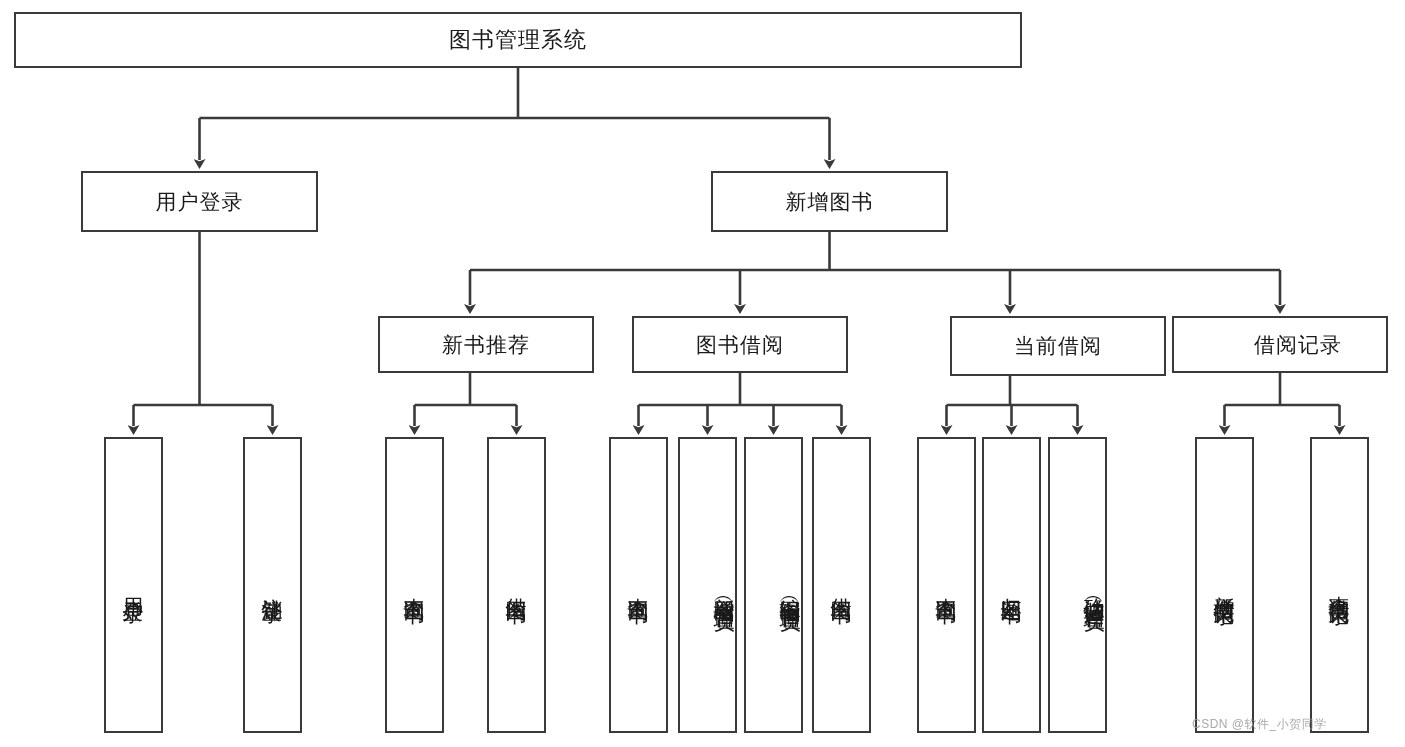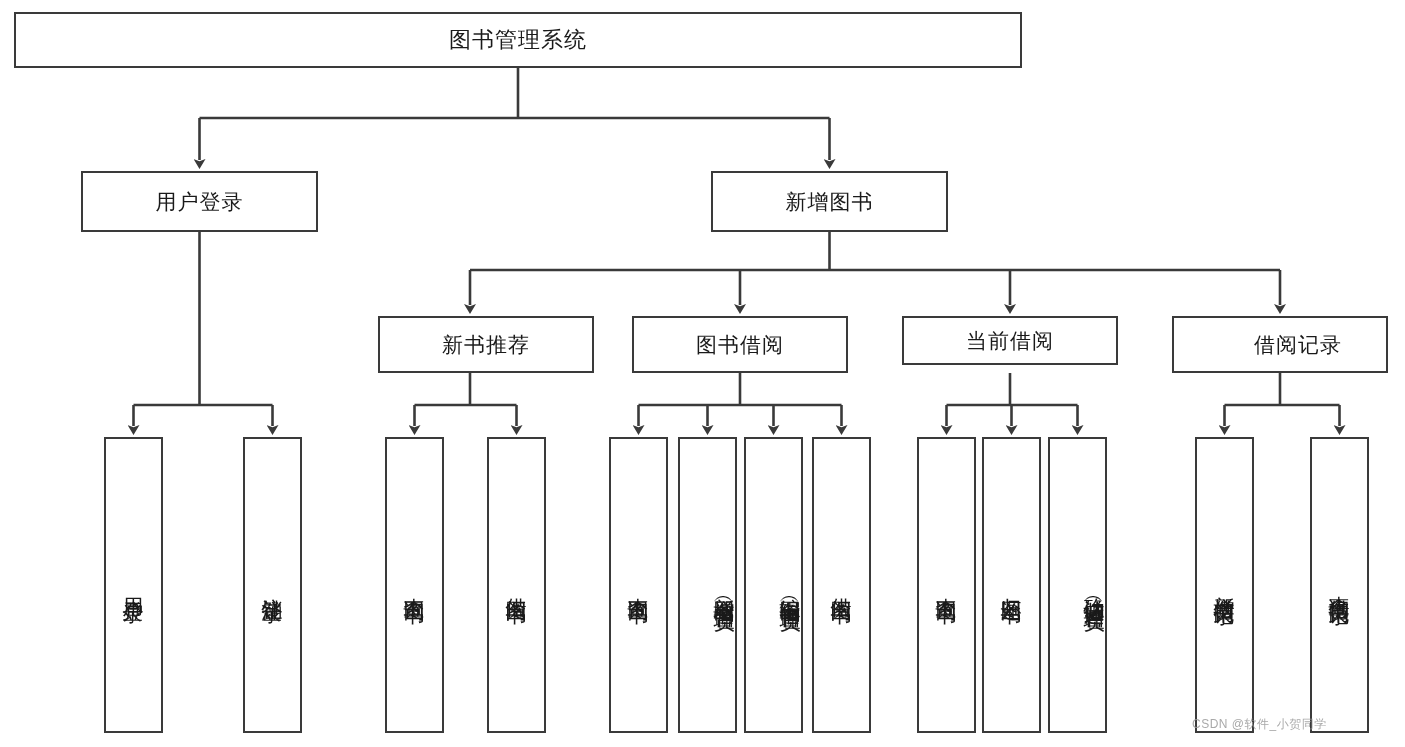--- a/index.html
+++ b/index.html
@@ -100,21 +100,21 @@
       </div>
       <div class="node horiz" style="left: 711px; top: 171px; width: 237px; height: 61px;">
         <span class="label">新增图书</span>
       </div>
       <div class="node horiz" style="left: 360px; top: 316px; width: 216px; height: 57px; margin-left: 18px;">
         <span class="label">新书推荐</span>
       </div>
       <div class="node horiz" style="left: 632px; top: 316px; width: 216px; height: 57px;">
         <span class="label">图书借阅</span>
       </div>
-      <div class="node horiz" style="left: 902px; top: 316px; width: 216px; height: 49px;">
+      <div class="node horiz" style="left: 950px; top: 316px; width: 216px; height: 60px;">
         <span class="label">当前借阅</span>
       </div>
       <div class="node horiz" style="left: 1172px; top: 316px; width: 216px; height: 57px; padding-left: 36px;">
         <span class="label">借阅记录</span>
       </div>
       <div class="node vert mid" style="left: 104px; top: 437px; width: 59px; height: 296px;">
         <span class="label">用户登录</span>
       </div>
       <div class="node vert mid" style="left: 243px; top: 437px; width: 59px; height: 296px;">
         <span class="label">注销登录</span>

